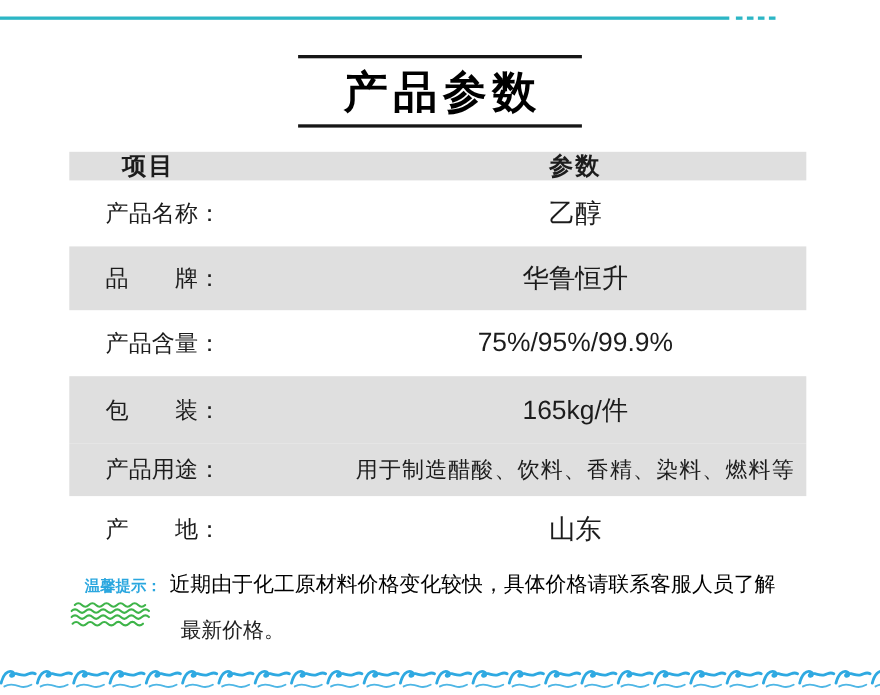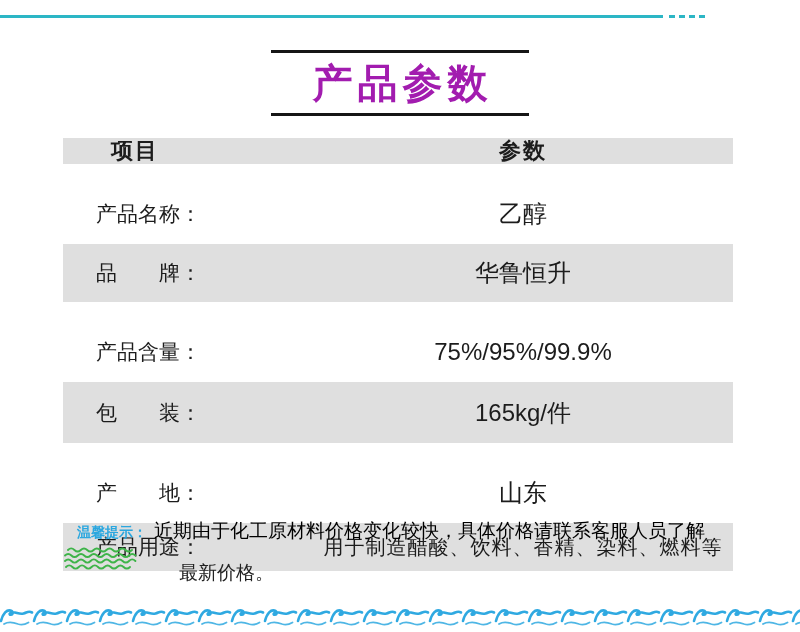--- a/index.html
+++ b/index.html
@@ -9,45 +9,45 @@
   }
   
   .top-line{position:absolute;left:0;top:15px;width:663px;height:3px;background:#2cb6c5;}
   .top-dashes{position:absolute;left:669px;top:15px;display:flex;gap:4px;}
   .top-dashes span{display:block;width:6px;height:3px;background:#2cb6c5;}
   
   .title-block{position:absolute;left:271px;top:50px;width:258px;}
   .title-rule{height:3px;background:#161616;}
   .title-text{
     height:60px;display:flex;align-items:center;justify-content:center;
-    font-size:40px;font-weight:bold;letter-spacing:5px;color:#a21caf;
+    font-size:40px;font-weight:bold;letter-spacing:5px;color:#000000;
     text-indent:5px;white-space:nowrap;
   }
   
   .spec-table{position:absolute;left:63px;top:138px;width:670px;}
   .row{display:flex;align-items:center;}
   .row.gray{background:#dfdfdf;}
   .row .label{
     width:250px;box-sizing:border-box;padding-left:33px;
     font-size:21px;white-space:nowrap;
   }
   .row .value{flex:1;text-align:center;font-size:24px;white-space:nowrap;}
   .row.header{height:26px;font-weight:bold;}
   .row.header .label{padding-left:48px;font-size:22px;letter-spacing:2px;}
   .row.header .value{font-size:22px;letter-spacing:2px;}
-  .h60{height:60px;margin-top:20px;}
+  .h60{height:60px;}
   .h46{height:58px;}
   .h47{height:61px;}
   .h48{height:48px;}
   .row .value.long{font-size:20px;letter-spacing:1px;}
   
   .tip-row1{position:absolute;left:77px;top:518px;display:flex;align-items:baseline;white-space:nowrap;}
   .tip-label{font-size:14px;font-weight:bold;color:#2ba7df;}
   .tip-text{font-size:19px;color:#000000;margin-left:7px;}
-  .tip-line2{position:absolute;left:179px;top:560px;font-size:19px;color:#222222;white-space:nowrap;}
+  .tip-line2{position:absolute;left:164px;top:560px;font-size:19px;color:#222222;white-space:nowrap;}
   .squiggle{position:absolute;left:64px;top:546px;}
   
   .wave{position:absolute;left:0;top:601px;}
 </style>
 </head>
 <body>
 
 <div class="page">
 
   <div class="top-line"></div>
@@ -78,27 +78,27 @@
       <div class="value">华鲁恒升</div>
     </div>
     <div class="row h60">
       <div class="label">产品含量：</div>
       <div class="value">75%/95%/99.9%</div>
     </div>
     <div class="row gray h47">
       <div class="label">包　　装：</div>
       <div class="value">165kg/件</div>
     </div>
+    <div class="row gray h48">
+      <div class="label">产品用途：</div>
+      <div class="value long">用于制造醋酸、饮料、香精、染料、燃料等</div>
+    </div>
     <div class="row h60">
       <div class="label">产　　地：</div>
       <div class="value">山东</div>
-    </div>
-    <div class="row gray h48">
-      <div class="label">产品用途：</div>
-      <div class="value long">用于制造醋酸、饮料、香精、染料、燃料等</div>
     </div>
   </div>
 
   <div class="tip-row1">
     <span class="tip-label">温馨提示：</span>
     <span class="tip-text">近期由于化工原材料价格变化较快，具体价格请联系客服人员了解</span>
   </div>
   <div class="tip-line2">最新价格。</div>
 
   <svg class="squiggle" width="76" height="26" viewBox="0 0 76 26">

